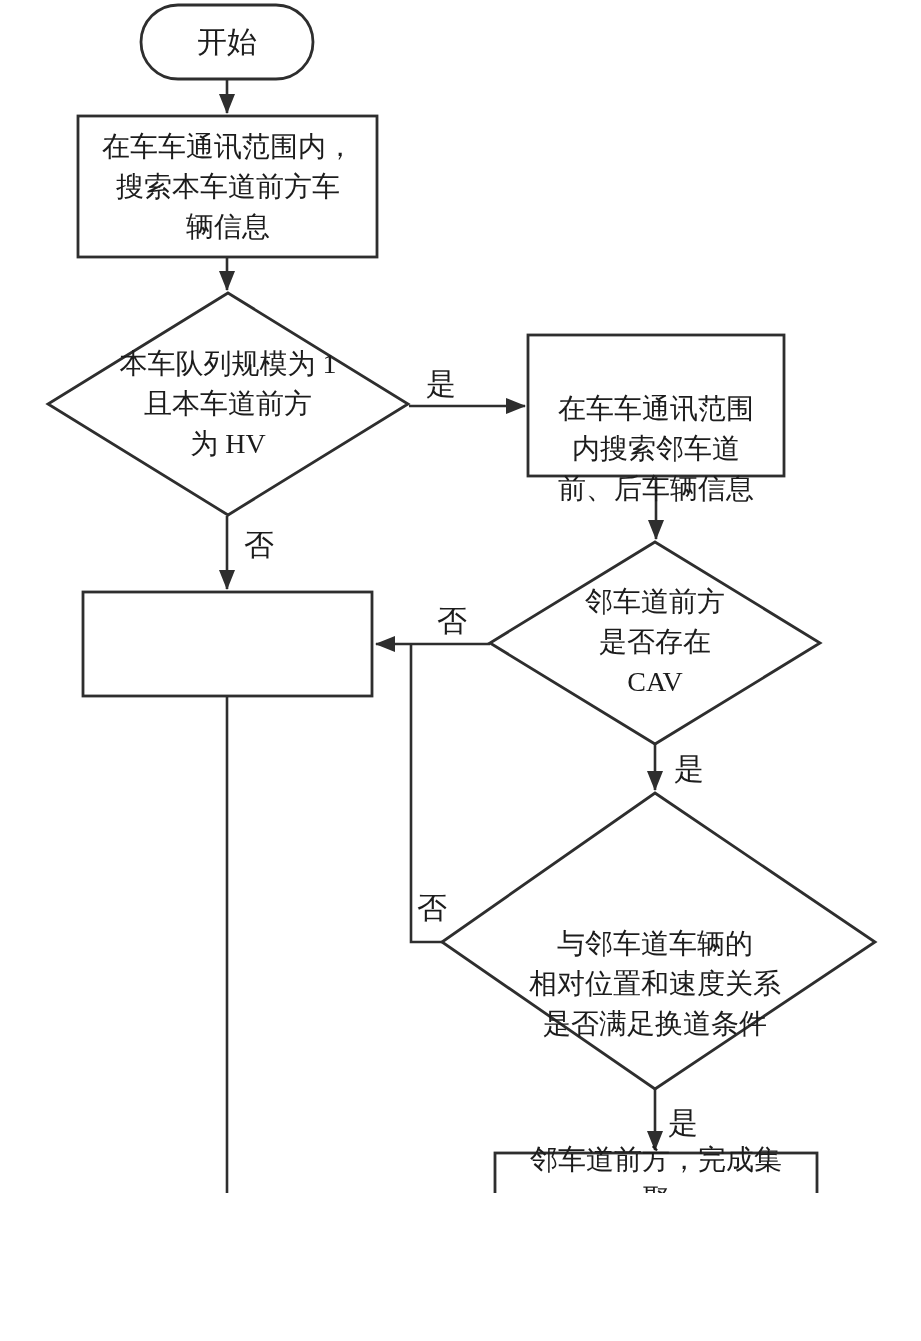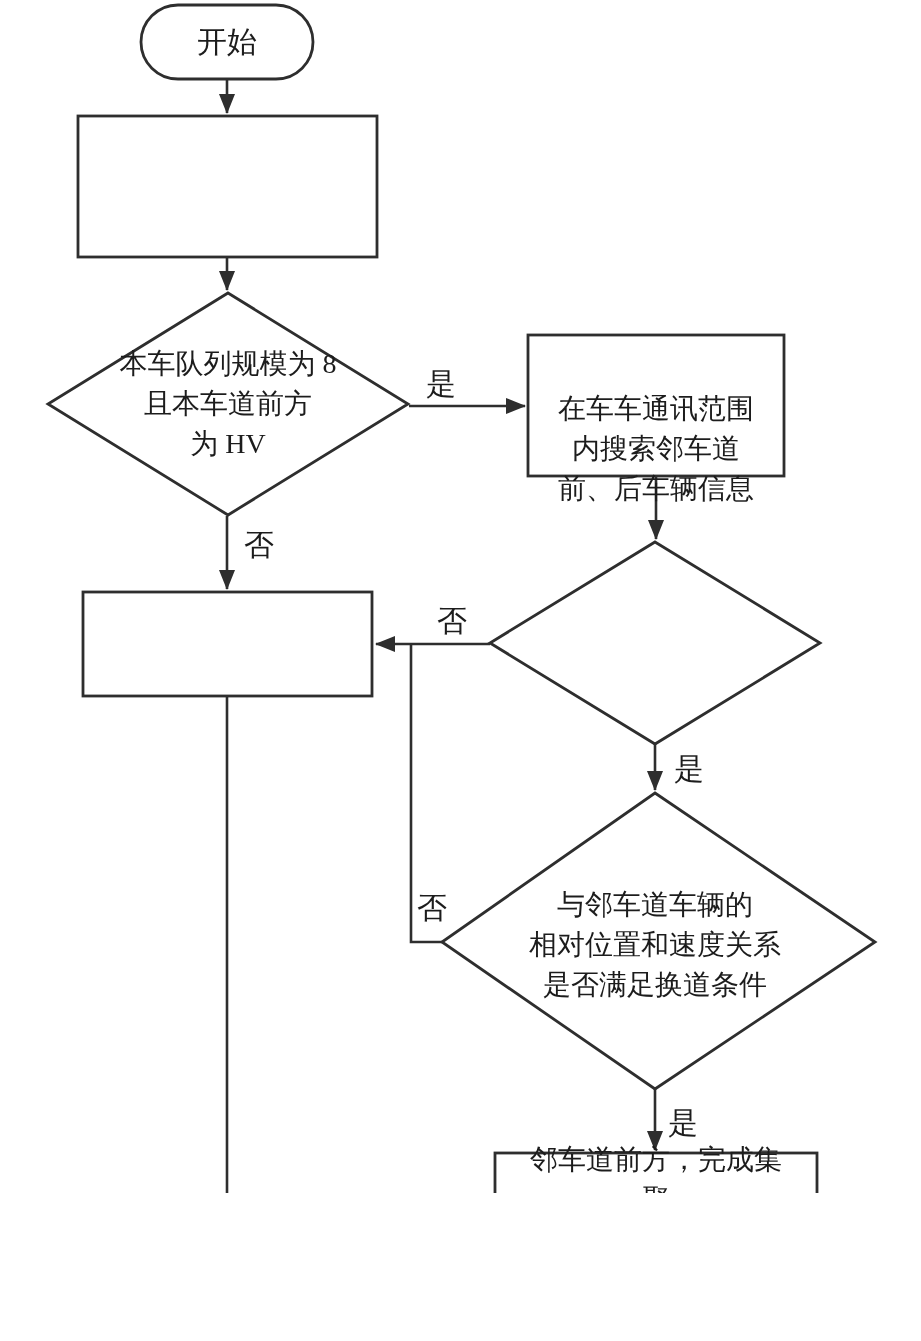--- a/index.html
+++ b/index.html
@@ -83,27 +83,33 @@
     <polygon points="228,293 408,404 228,515 48,404"></polygon>
     <rect x="528" y="335" width="256" height="141"></rect>
     <rect x="83" y="592" width="289" height="104"></rect>
     <polygon points="655,542 820,643 655,744 490,643"></polygon>
     <polygon points="655,793 875,942 655,1089 442,942"></polygon>
     <rect x="495" y="1153" width="322" height="53"></rect>
     <rect x="141" y="1262" width="169" height="70" rx="35" ry="35"></rect>
   </svg>
 
   <div class="node-label terminal-label" style="left:227px; top:42px;">开始</div>
-  <div class="node-label" style="left:228px; top:404px;">本车队列规模为 8
+  <div class="node-label" style="left:228px; top:187px;">在车车通讯范围内，
+搜索本车道前方车
+辆信息</div>
+  <div class="node-label" style="left:228px; top:404px;">本车队列规模为 1
 且本车道前方
 为 HV</div>
   <div class="node-label" style="left:656px; top:405px;margin-top:44px;">在车车通讯范围
 内搜索邻车道
 前、后车辆信息</div>
-  <div class="node-label" style="left:655px; top:945px;">与邻车道车辆的
+  <div class="node-label" style="left:655px; top:642px;">邻车道前方
+是否存在
+CAV</div>
+  <div class="node-label" style="left:655px; top:984px;">与邻车道车辆的
 相对位置和速度关系
 是否满足换道条件</div>
   <div class="node-label" style="left:656px; top:1180px;">邻车道前方，完成集聚</div>
   <div class="node-label terminal-label" style="left:225px; top:1321px;">结束</div>
 
   <div class="edge-label" style="left:441px; top:384px;">是</div>
   <div class="edge-label" style="left:259px; top:545px;">否</div>
   <div class="edge-label" style="left:452px; top:621px;">否</div>
   <div class="edge-label" style="left:689px; top:769px;">是</div>
   <div class="edge-label" style="left:432px; top:908px;">否</div>

